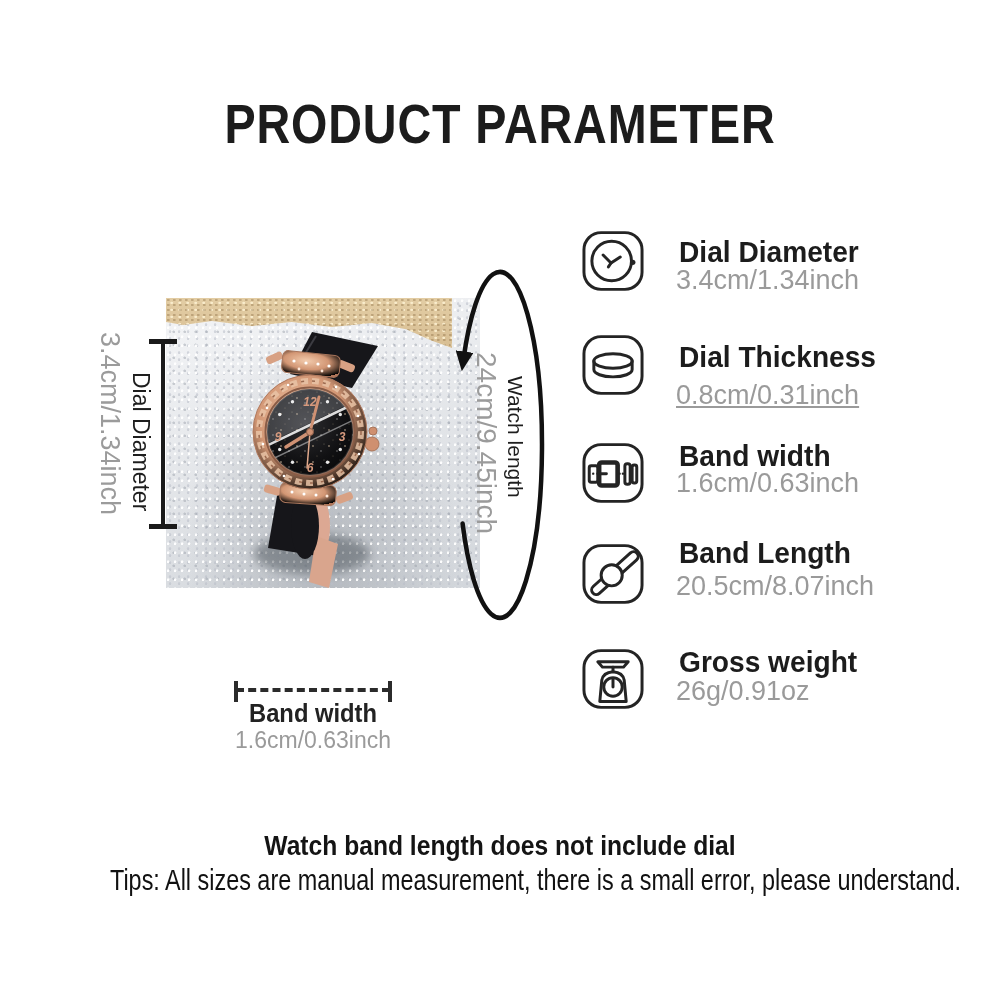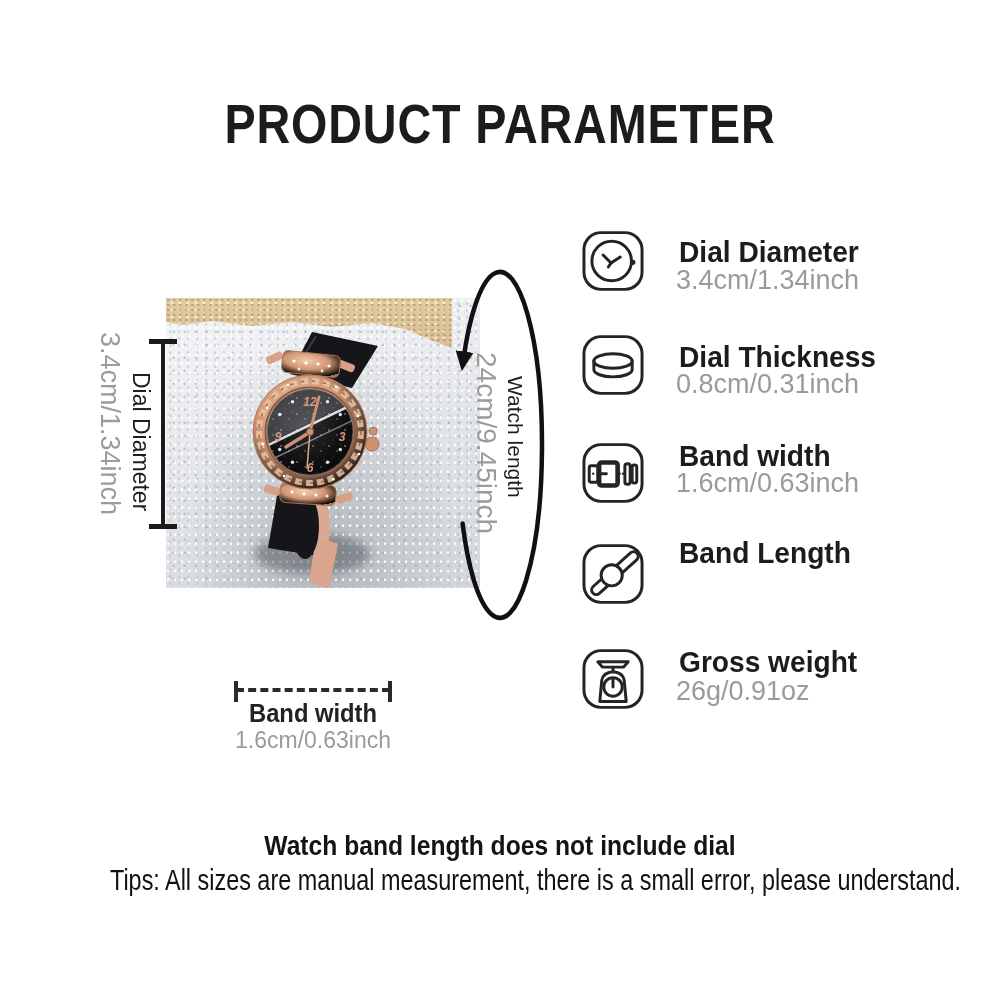--- a/index.html
+++ b/index.html
@@ -211,21 +211,21 @@
   </svg>
   <div class="spec-title" style="top:236px;">Dial Diameter</div>
   <div class="spec-value" style="top:265px;">3.4cm/1.34inch</div>
 
   <svg class="spec-icon icon-svg" style="top:332px;" viewBox="0 0 100 100">
     <rect x="6" y="7" width="88" height="86" rx="26"></rect>
     <ellipse cx="50" cy="44" rx="29" ry="11"></ellipse>
     <path d="M21 44 L21 57 A29 11 0 0 0 79 57 L79 44"></path>
   </svg>
   <div class="spec-title" style="top:341px;">Dial Thickness</div>
-  <div class="spec-value" style="top:369px;">0.8cm/0.31inch</div>
+  <div class="spec-value" style="top:380px;text-decoration:underline;">0.8cm/0.31inch</div>
 
   <svg class="spec-icon icon-svg" style="top:440px;" viewBox="0 0 100 100">
     <rect x="6" y="7" width="88" height="86" rx="26"></rect>
     <rect x="14" y="39" width="13" height="25" rx="3"></rect>
     <circle cx="20" cy="51" r="1.8" fill="#242424" stroke="none"></circle>
     <rect x="29" y="34" width="28" height="35" rx="4" stroke-width="7"></rect>
     <line x1="27" y1="51" x2="40" y2="51"></line>
     <circle cx="60" cy="51" r="1.8" fill="#242424" stroke="none"></circle>
     <circle cx="65" cy="51" r="1.8" fill="#242424" stroke="none"></circle>
     <rect x="68" y="36" width="8" height="31" rx="3.5"></rect>
@@ -233,20 +233,21 @@
   </svg>
   <div class="spec-title" style="top:440px;">Band width</div>
   <div class="spec-value" style="top:468px;">1.6cm/0.63inch</div>
 
   <svg class="spec-icon icon-svg" style="top:541px;" viewBox="0 0 100 100">
     <rect x="6" y="7" width="88" height="86" rx="26"></rect>
     <rect x="8" y="44" width="90" height="14" rx="7" transform="rotate(-42 50 50)"></rect>
     <circle cx="48" cy="52" r="16" fill="#ffffff"></circle>
   </svg>
   <div class="spec-title" style="top:537px;">Band Length</div>
+  <div class="spec-value" style="top:571px;">20.5cm/8.07inch</div>
 
   <svg class="spec-icon icon-svg" style="top:646px;" viewBox="0 0 100 100">
     <rect x="6" y="7" width="88" height="86" rx="26"></rect>
     <polygon points="27,24 73,24 66,32 34,32"></polygon>
     <line x1="50" y1="32" x2="50" y2="38"></line>
     <path d="M30 84 L33 52 Q35 40 50 39 Q65 40 67 52 L70 84 Z"></path>
     <circle cx="50" cy="62" r="14"></circle>
     <line x1="50" y1="51" x2="50" y2="62"></line>
   </svg>
   <div class="spec-title" style="top:646px;">Gross weight</div>

